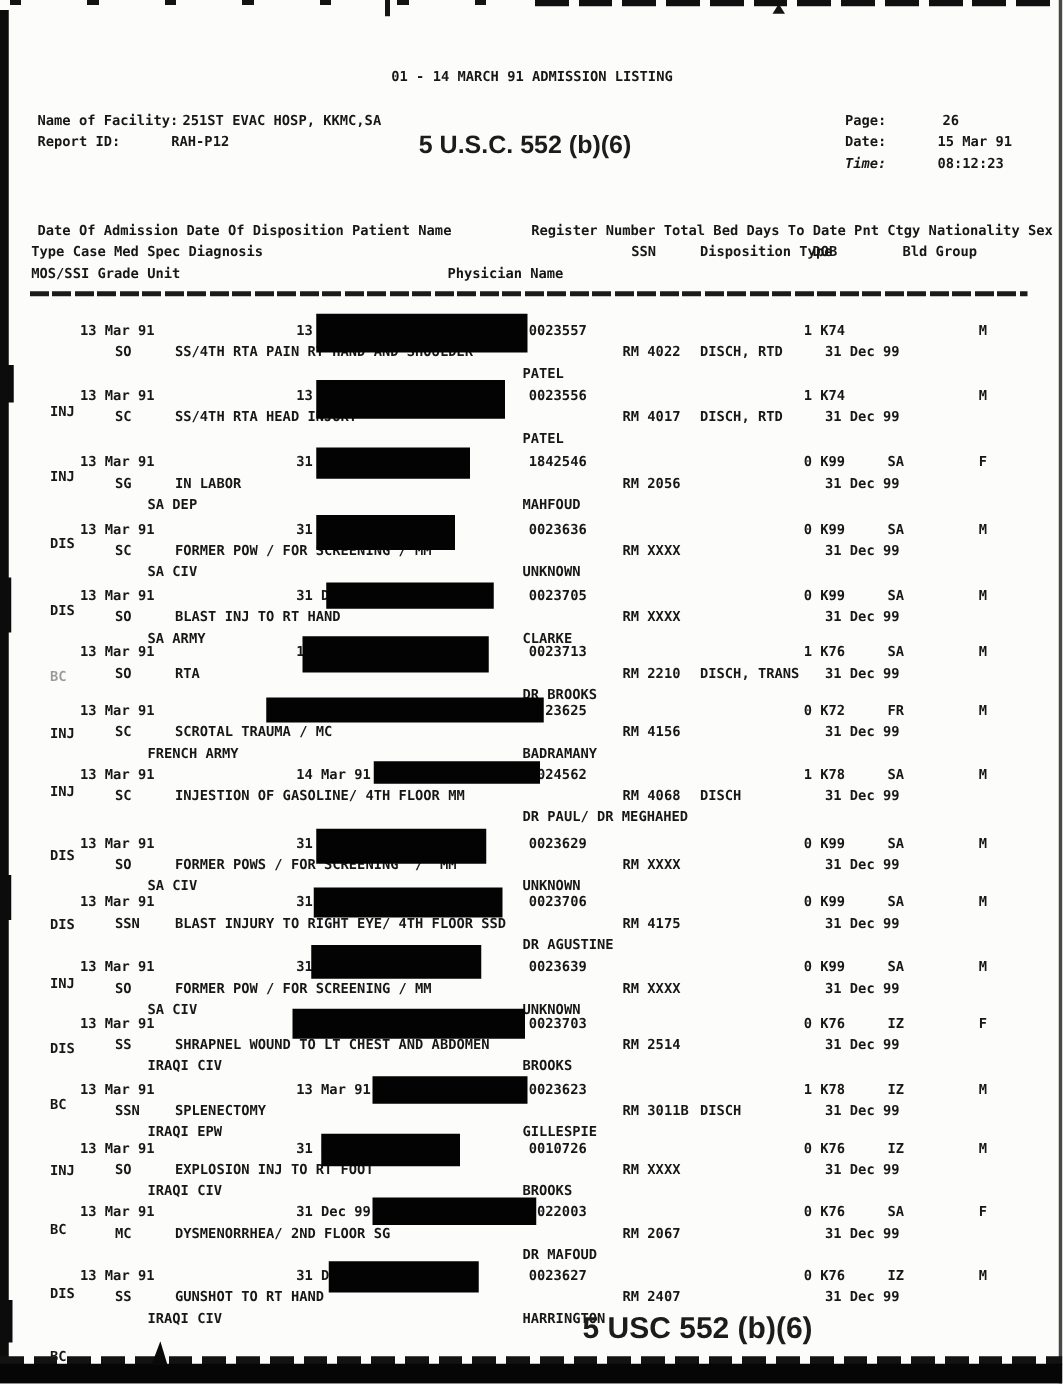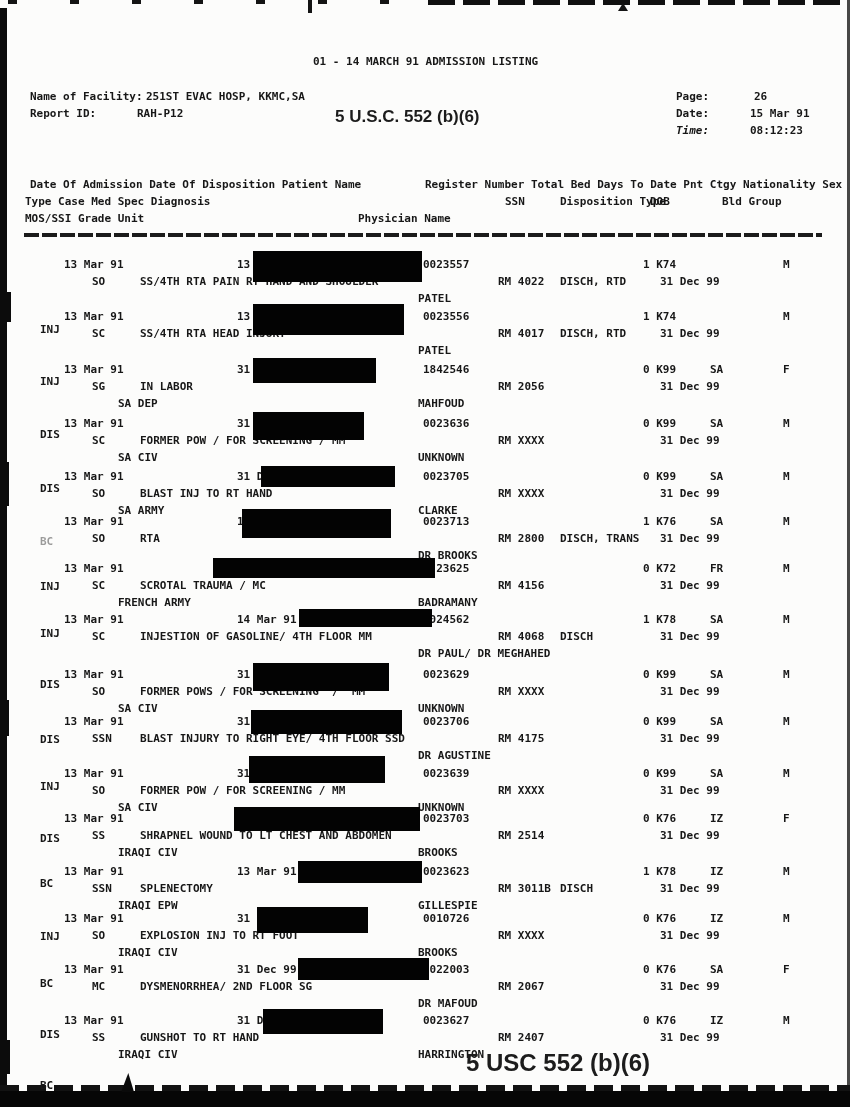--- a/index.html
+++ b/index.html
@@ -9,21 +9,21 @@
   }
   .t{position:absolute;font-size:11px;line-height:13px;font-weight:bold;white-space:pre;letter-spacing:0;}
   .stamp{font-family:"Liberation Sans",sans-serif;font-weight:bold;color:#1c1c1c;}
   
   .title{left:313px;top:55px;}
   .fac-label{left:30px;top:90px;} .fac-val{left:146px;top:90px;}
   .rid-label{left:30px;top:107px;} .rid-val{left:137px;top:107px;}
   .pg-label{left:676px;top:90px;} .pg-val{left:754px;top:90px;}
   .dt-label{left:676px;top:107px;} .dt-val{left:750px;top:107px;}
   .tm-label{left:676px;top:124px;font-style:italic;} .tm-val{left:750px;top:124px;}
-  .stamp-center{left:335px;top:110px;font-size:17px;}
+  .stamp-center{left:335px;top:110px;font-size:20px;}
   .stamp-footer{left:466px;top:1056px;font-size:24px;}
   
   .h1a{left:30px;top:178px;} .h1b{left:425px;top:178px;}
   .h2a{left:25px;top:195px;} .h2b{left:505px;top:195px;} .h2c{left:560px;top:195px;}
   .h2d{left:650px;top:195px;} .h2e{left:722px;top:195px;}
   .h3a{left:25px;top:212px;} .h3b{left:358px;top:212px;}
   .rule{position:absolute;left:24px;top:233px;width:798px;height:4px;
     background:repeating-linear-gradient(90deg,#1b1b1b 0 15px,rgba(0,0,0,0) 15px 18px);}
   
   .record{position:absolute;left:0;width:850px;height:51px;}
@@ -186,21 +186,21 @@
     <div class="redaction" style="left: 242px; top: -6px; width: 149px; height: 29px;"></div>
     <span class="f l1 c-adm">13 Mar 91</span>
     <span class="f l1 c-disp">14 Mar 91</span>
     <span class="f l1 c-reg">0023713</span>
     <span class="f l1 c-bed">1 K76</span>
     <span class="f l1 c-nat">SA</span>
     <span class="f l1 c-sex">M</span>
     <span class="f l2 c-type">INJ</span>
     <span class="f l2 c-case">SO</span>
     <span class="f l2 c-diag">RTA</span>
-    <span class="f l2 c-rm">RM 2800</span>
+    <span class="f l2 c-rm">RM 2210</span>
     <span class="f l2 c-dispo">DISCH, TRANS</span>
     <span class="f l2 c-dob">31 Dec 99</span>
     <span class="f l3 c-unit"></span>
     <span class="f l3 c-phys">DR BROOKS</span>
   </div>
       <div class="record" style="top: 562px;">
     <div class="redaction" style="left: 213px; top: -4px; width: 222px; height: 20px;"></div>
     <span class="f l1 c-adm">13 Mar 91</span>
     <span class="f l1 c-disp">31 Dec 99</span>
     <span class="f l1 c-reg">  23625</span>

